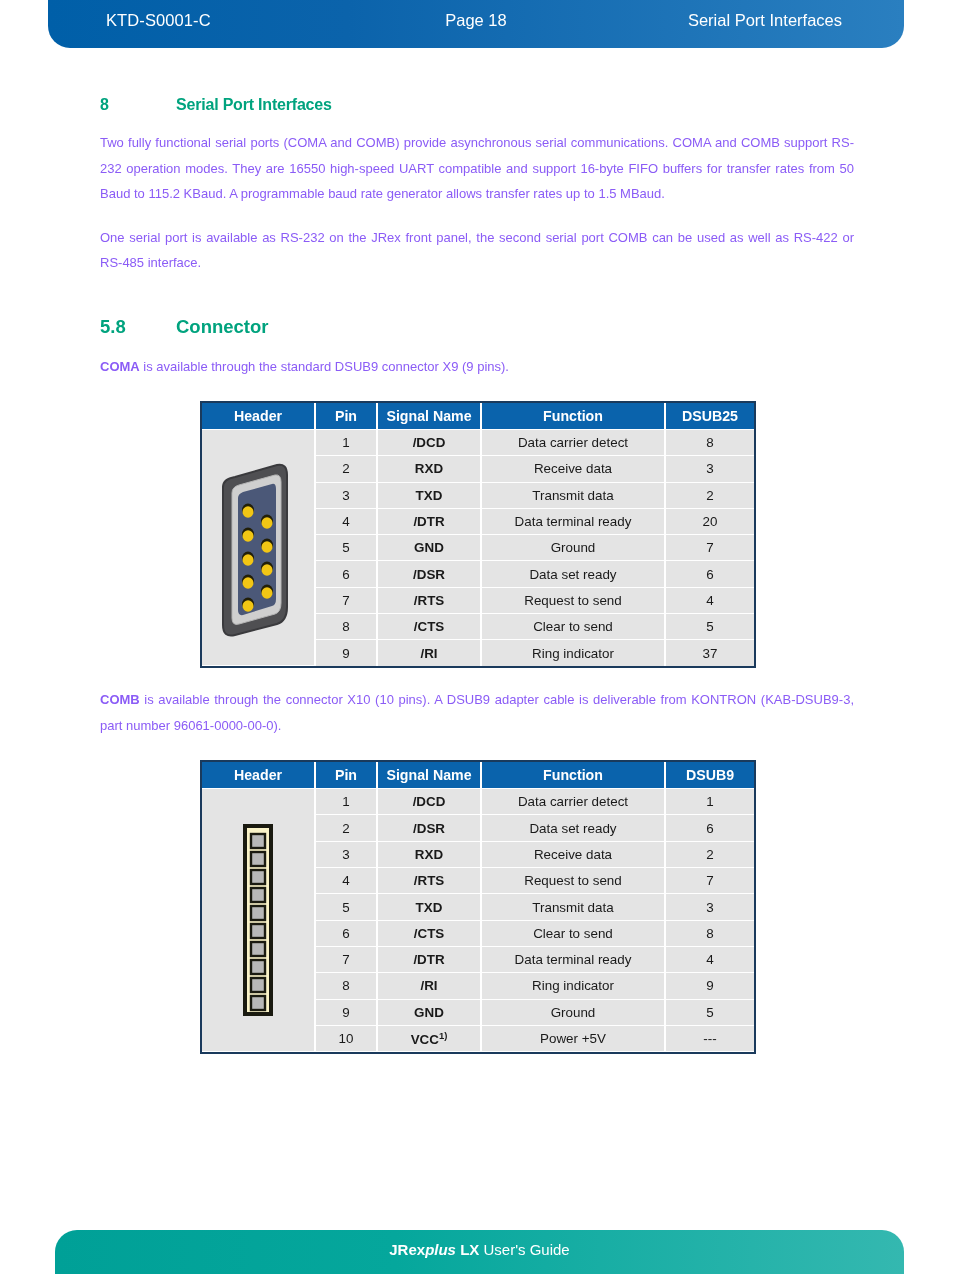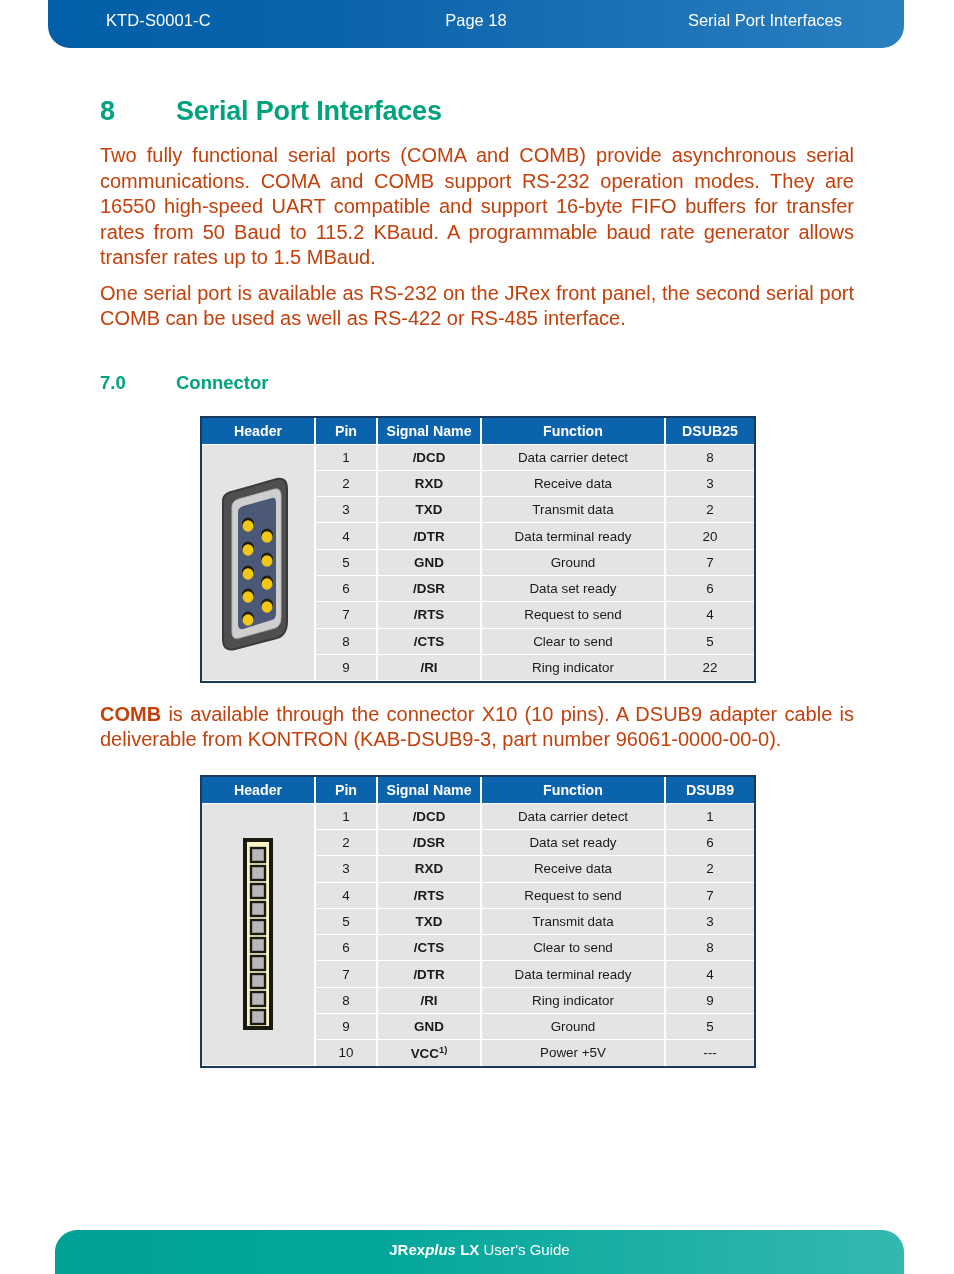--- a/index.html
+++ b/index.html
@@ -74,43 +74,43 @@
   
   .content {
     position: absolute;
     left: 100px;
     top: 96px;
     width: 754px;
   }
 
   h1.sec-title {
     margin: 0 0 16px 0;
-    font-size: 27px;
+    font-size: 16px;
     font-weight: bold;
     color: #00a37e;
     letter-spacing: -0.2px;
   }
   h1.sec-title .num { display: inline-block; width: 76px; }
 
   h2.sub-title {
     margin: 40px 0 16px 0;
     font-size: 18.5px;
     font-weight: bold;
     color: #00a37e;
   }
   h2.sub-title .num { display: inline-block; width: 76px; }
 
   p.body {
     margin: 0 0 0 0;
-    font-size: 20px;
+    font-size: 13px;
     line-height: 25.5px;
     text-align: justify;
-    color: #c2410c;
-  }
-  p.body + p.body { margin-top: 10px; }
+    color: #8b5cf6;
+  }
+  p.body + p.body { margin-top: 18px; }
   p.spaced { margin-top: 19px; }
   b { font-weight: bold; }
 
   
   .tbl-wrap {
     margin-left: 100px;
     margin-top: 22px;
     width: 556px;
     border: 2px solid #1a3a5c;
     box-sizing: border-box;
@@ -178,23 +178,24 @@
 <div class="content">
 
   <h1 class="sec-title">
     <span class="num">8</span><span>Serial Port Interfaces</span>
   </h1>
 
   <p class="body">Two fully functional serial ports (COMA and COMB) provide asynchronous serial communications. COMA and COMB support RS-232 operation modes. They are 16550 high-speed UART compatible and support 16-byte FIFO buffers for transfer rates from 50 Baud to 115.2 KBaud. A programmable baud rate generator allows transfer rates up to 1.5 MBaud.</p>
   <p class="body">One serial port is available as RS-232 on the JRex front panel, the second serial port COMB can be used as well as RS-422 or RS-485 interface.</p>
 
   <h2 class="sub-title">
-    <span class="num">7.0</span><span>Connector</span>
+    <span class="num">5.8</span><span>Connector</span>
   </h2>
 
+  <p class="body"><b>COMA</b><span> is available through the standard DSUB9 connector X9 (9 pins).</span></p>
 
   <div class="tbl-wrap">
     <table class="pin-table">
       <colgroup>
         <col class="c-header">
           <col class="c-pin">
           <col class="c-sig">
           <col class="c-fn">
           <col class="c-dsub">
       </colgroup>
@@ -285,21 +286,21 @@
         <tr>
           <td>8</td>
           <td class="sig">/CTS</td>
           <td>Clear to send</td>
           <td>5</td>
         </tr>
         <tr>
           <td>9</td>
           <td class="sig">/RI</td>
           <td>Ring indicator</td>
-          <td>22</td>
+          <td>37</td>
         </tr>
       </tbody>
     </table>
   </div>
 
   <p class="body spaced"><b>COMB</b><span> is available through the connector X10 (10 pins). A DSUB9 adapter cable is deliverable from KONTRON (KAB-DSUB9-3, part number 96061-0000-00-0).</span></p>
 
   <div class="tbl-wrap">
     <table class="pin-table">
       <colgroup>

